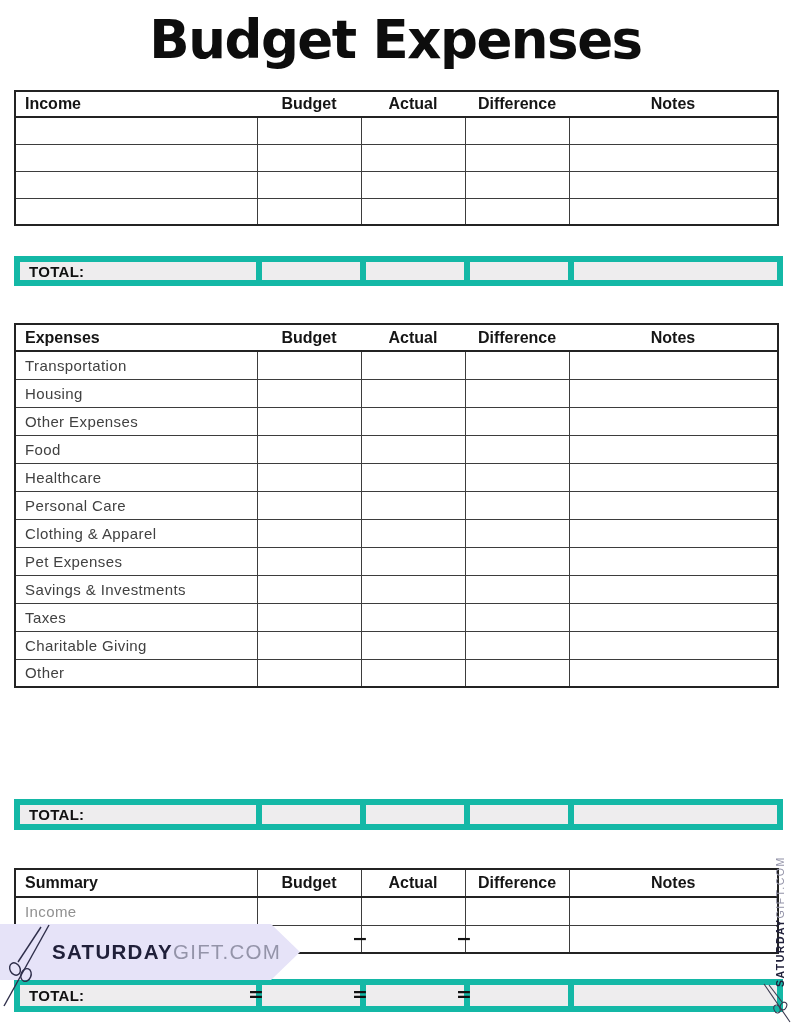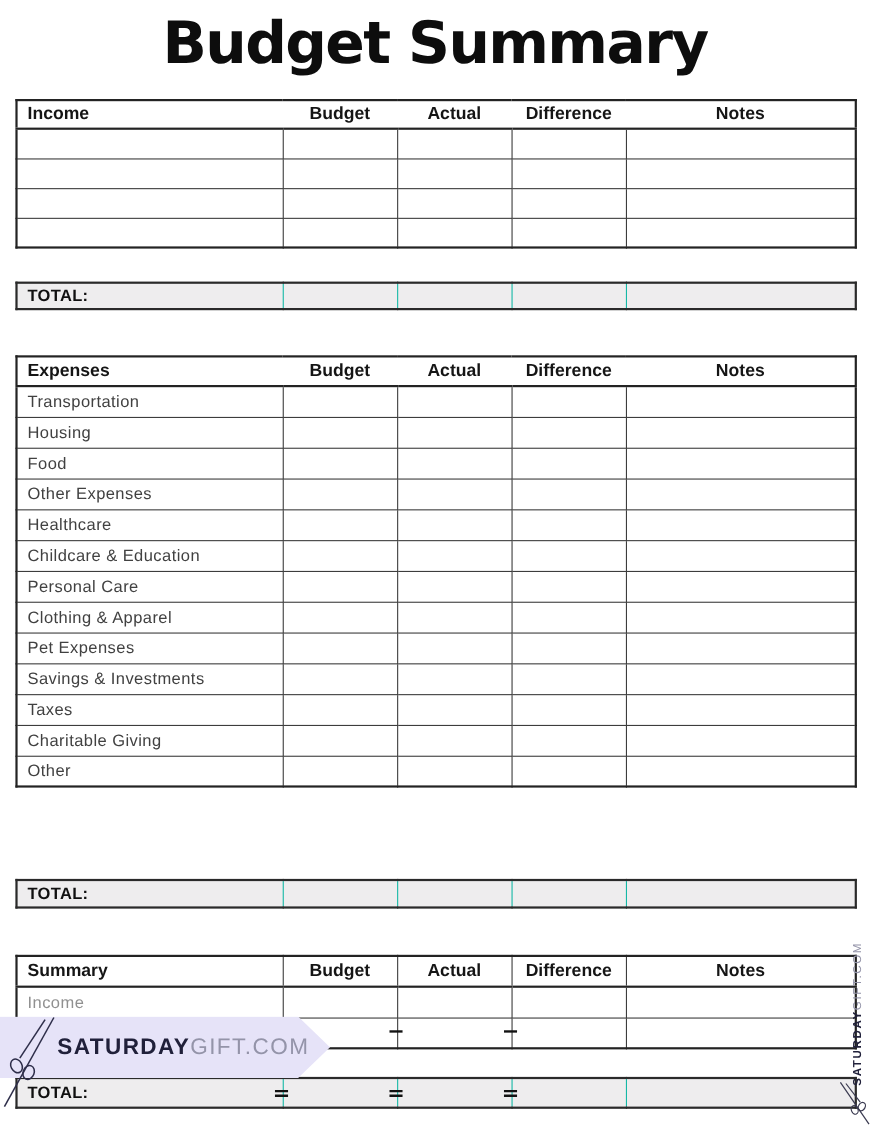--- a/index.html
+++ b/index.html
@@ -26,21 +26,21 @@
 
   #income-table tr{height:27px;}
   #income-table thead tr{height:26px;}
   #expenses-table tbody tr{height:28px;}
   #expenses-table thead tr{height:27px;}
   #summary-table tr{height:28px;}
 
   
   table.total-tbl{position:absolute;left:14px;width:763px;border-collapse:collapse;table-layout:fixed;
                   border:2px solid #2a2a2a;background:#eeedee;}
-  table.total-tbl td{border:1px solid #14b8a6;padding:0;}
+  table.total-tbl td{border:6px solid #14b8a6;padding:0;}
   td.total-label{padding-left:9px !important;font-size:15px;font-weight:bold;color:#101010;
                  letter-spacing:0.3px;vertical-align:middle;}
   #income-total tr{height:24px;}
   #expenses-total tr{height:25px;}
   #summary-total tr{height:27px;}
 
   
   .op{position:absolute;width:18px;text-align:center;font-family:"DejaVu Sans",sans-serif;
       font-weight:bold;font-size:19px;line-height:18px;color:#121212;z-index:5;}
 
@@ -59,21 +59,21 @@
              transform-origin:0 0;white-space:nowrap;z-index:8;
              font-size:10.5px;letter-spacing:1.5px;}
   .side-mark .b-bold{font-weight:bold;}
   .side-mark .b-light{font-weight:normal;}
 </style>
 </head>
 <body>
 
 <div class="page">
 
-  <h1 class="title">Budget Summary</h1>
+  <h1 class="title">Budget Expenses</h1>
 
   <table class="tbl no-div-head" id="income-table" style="top:90px">
     <colgroup>
         <col style="width:242px">
         <col style="width:104px">
         <col style="width:104px">
         <col style="width:104px">
         <col style="width:209px">
       </colgroup>
     <thead>
@@ -162,42 +162,35 @@
           <td></td>
         </tr>
       <tr>
           <td class="lbl">Housing</td>
           <td></td>
           <td></td>
           <td></td>
           <td></td>
         </tr>
       <tr>
+          <td class="lbl">Other Expenses</td>
+          <td></td>
+          <td></td>
+          <td></td>
+          <td></td>
+        </tr>
+      <tr>
           <td class="lbl">Food</td>
           <td></td>
           <td></td>
           <td></td>
           <td></td>
         </tr>
       <tr>
-          <td class="lbl">Other Expenses</td>
-          <td></td>
-          <td></td>
-          <td></td>
-          <td></td>
-        </tr>
-      <tr>
           <td class="lbl">Healthcare</td>
-          <td></td>
-          <td></td>
-          <td></td>
-          <td></td>
-        </tr>
-      <tr>
-          <td class="lbl">Childcare &amp; Education</td>
           <td></td>
           <td></td>
           <td></td>
           <td></td>
         </tr>
       <tr>
           <td class="lbl">Personal Care</td>
           <td></td>
           <td></td>
           <td></td>

